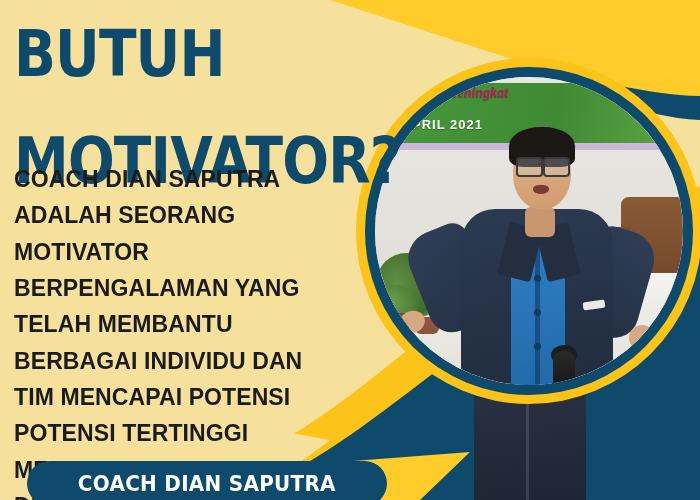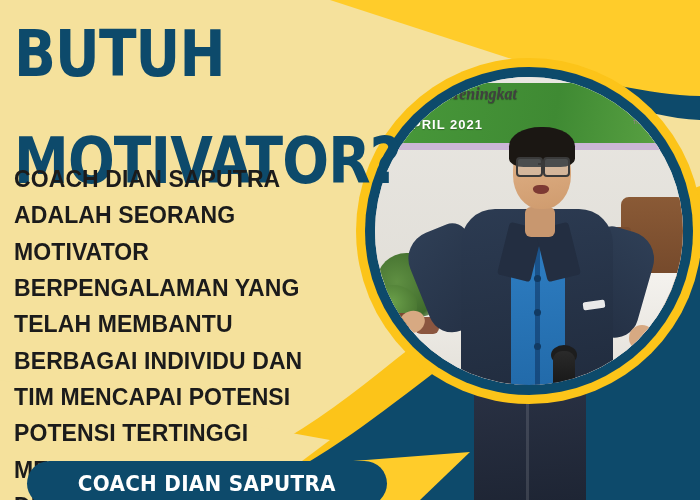--- a/index.html
+++ b/index.html
@@ -97,22 +97,22 @@
   }
   .ph-banner-strip{
     left:-40px;top:66px;width:400px;height:7px;background:#cbb7d6;
   }
   .ph-banner-right{
     left:250px;top:0px;width:120px;height:74px;
     background:linear-gradient(180deg,#f2f0ec,#e6e3dd);
   }
   .ph-meningkat{
     left:70px;top:8px;
-    color:#404040;font-style:italic;font-weight:700;
-    font-size:16px;font-family:"Liberation Serif", serif;
+    color:#be185d;font-style:italic;font-weight:700;
+    font-size:14px;font-family:"Liberation Serif", serif;
     text-shadow:0 1px 1px rgba(0,0,0,.35);
     white-space:nowrap;
   }
   .ph-date{
     left:6px;top:40px;
     color:#ffffff;font-weight:700;font-size:13px;
     letter-spacing:1px;
     font-family:"Liberation Sans", sans-serif;
     text-shadow:0 1px 1px rgba(0,0,0,.3);
     white-space:nowrap;

